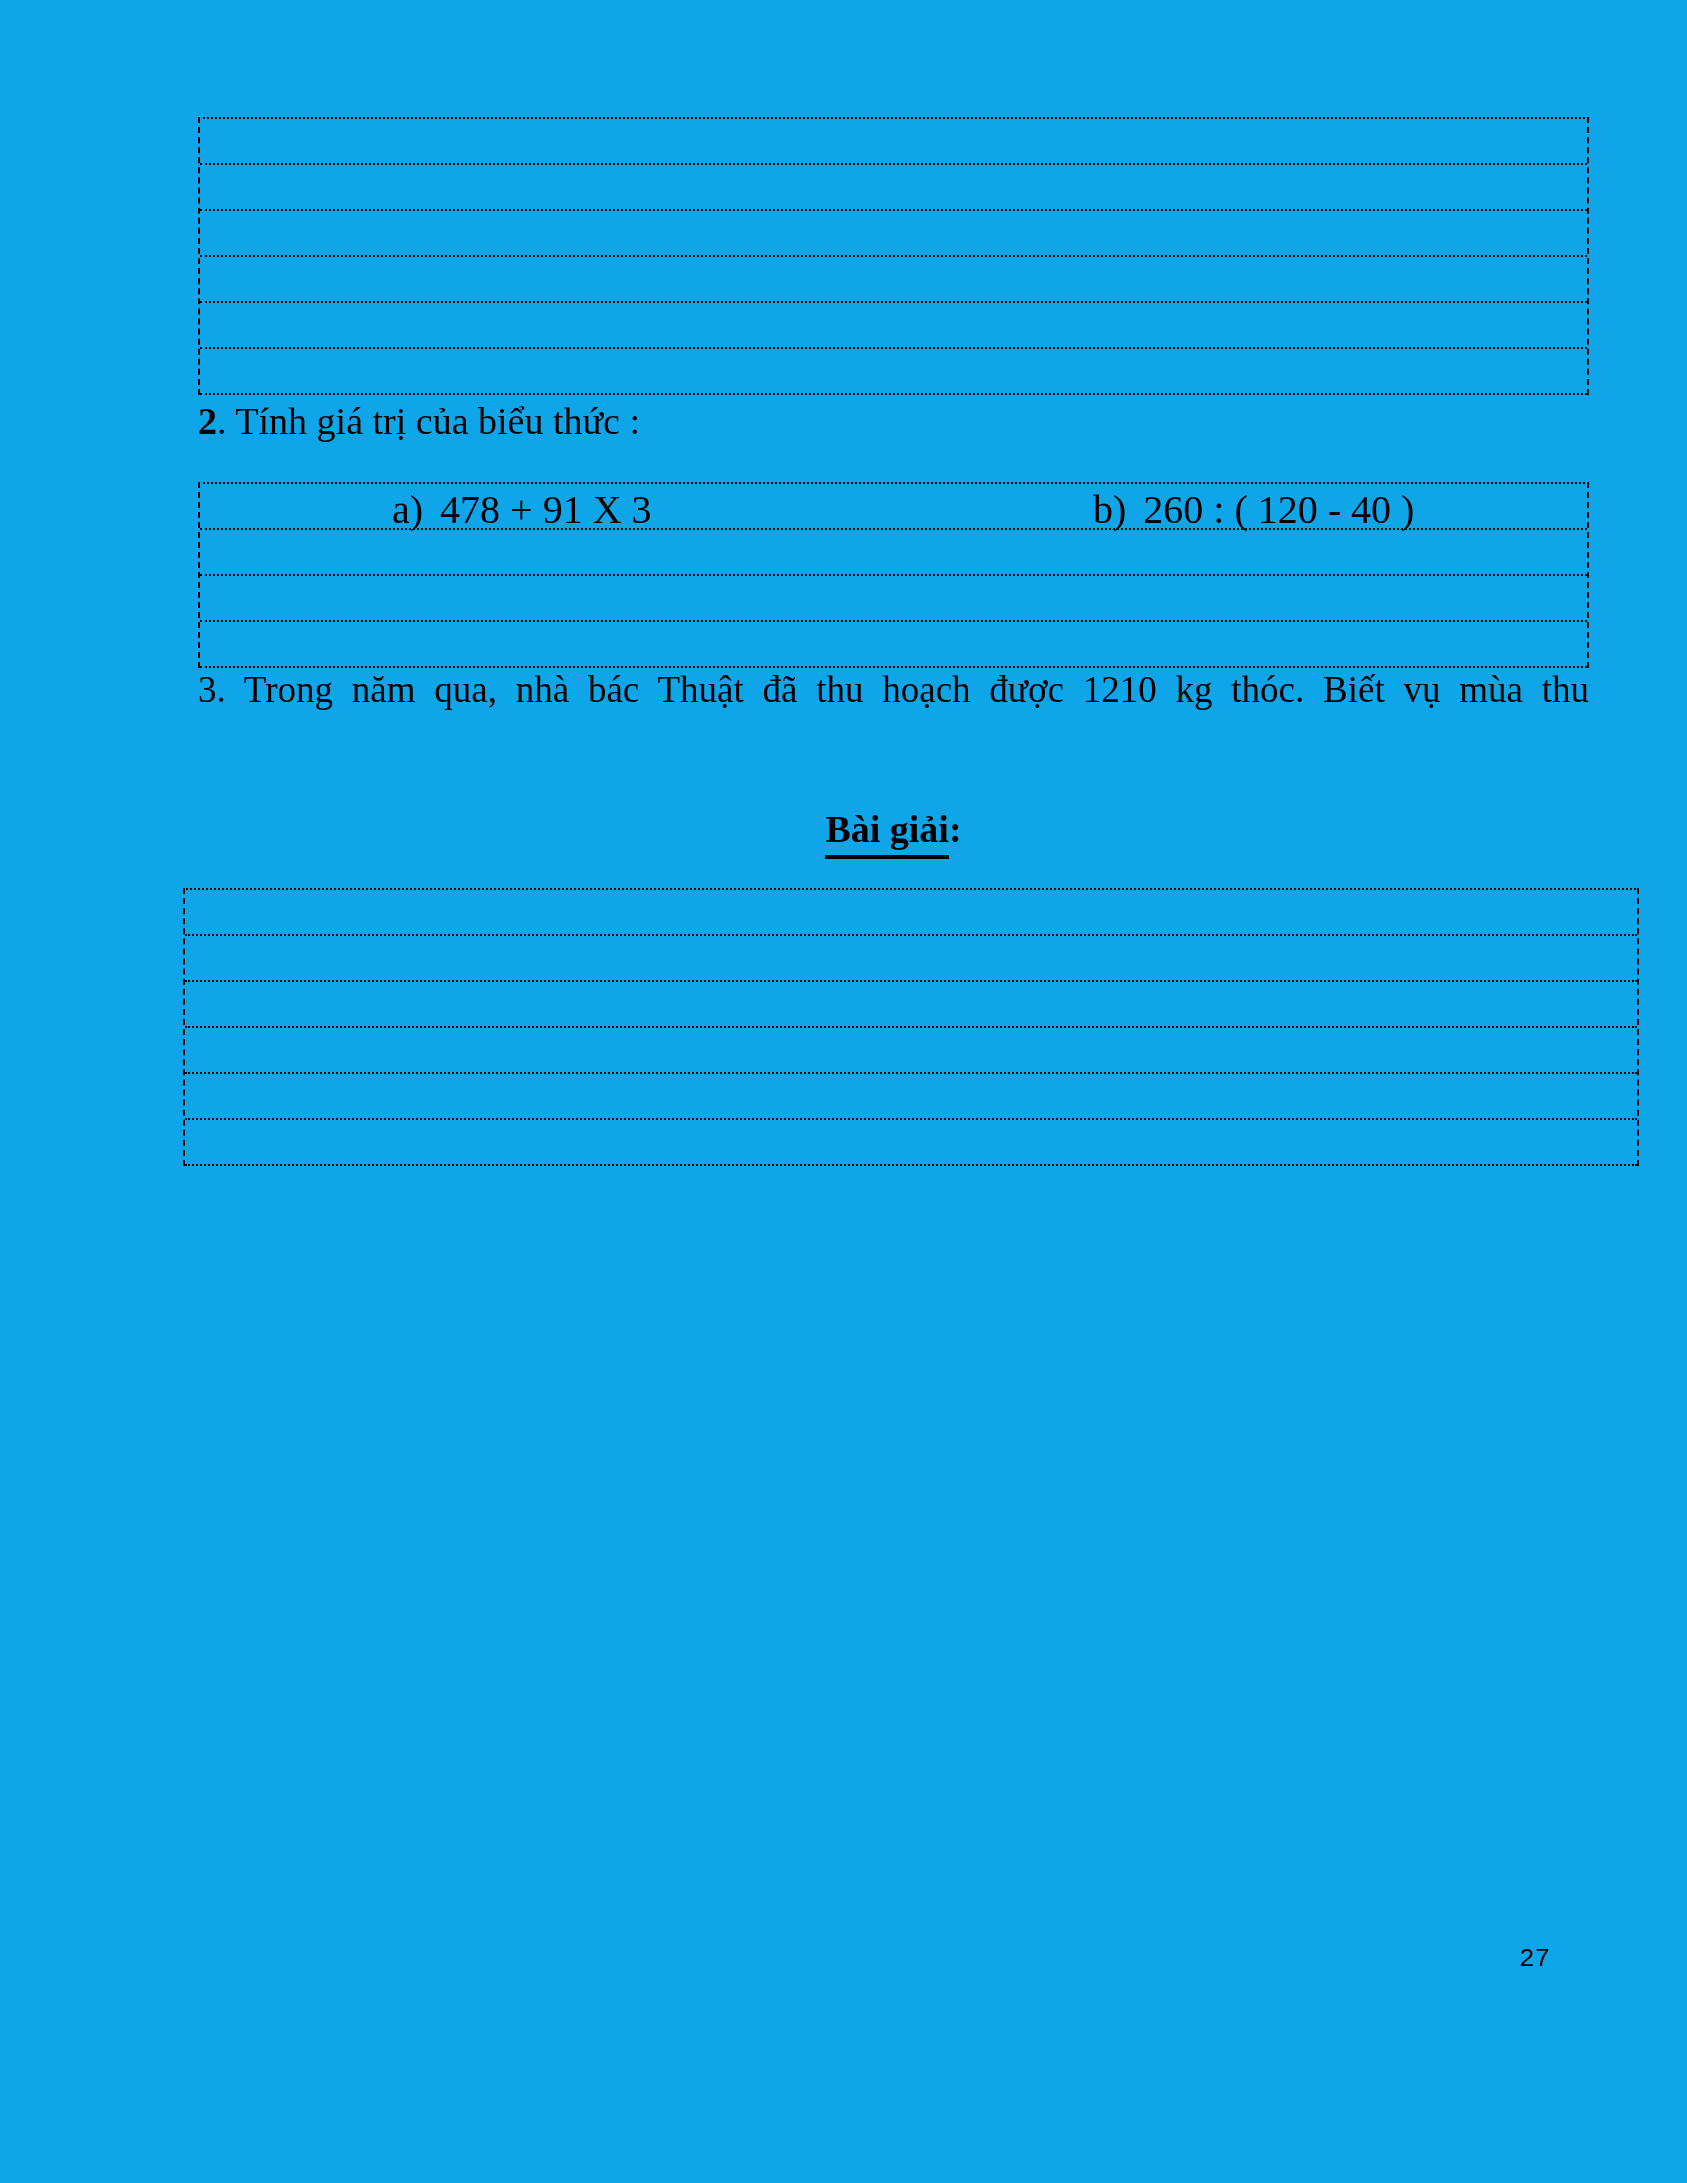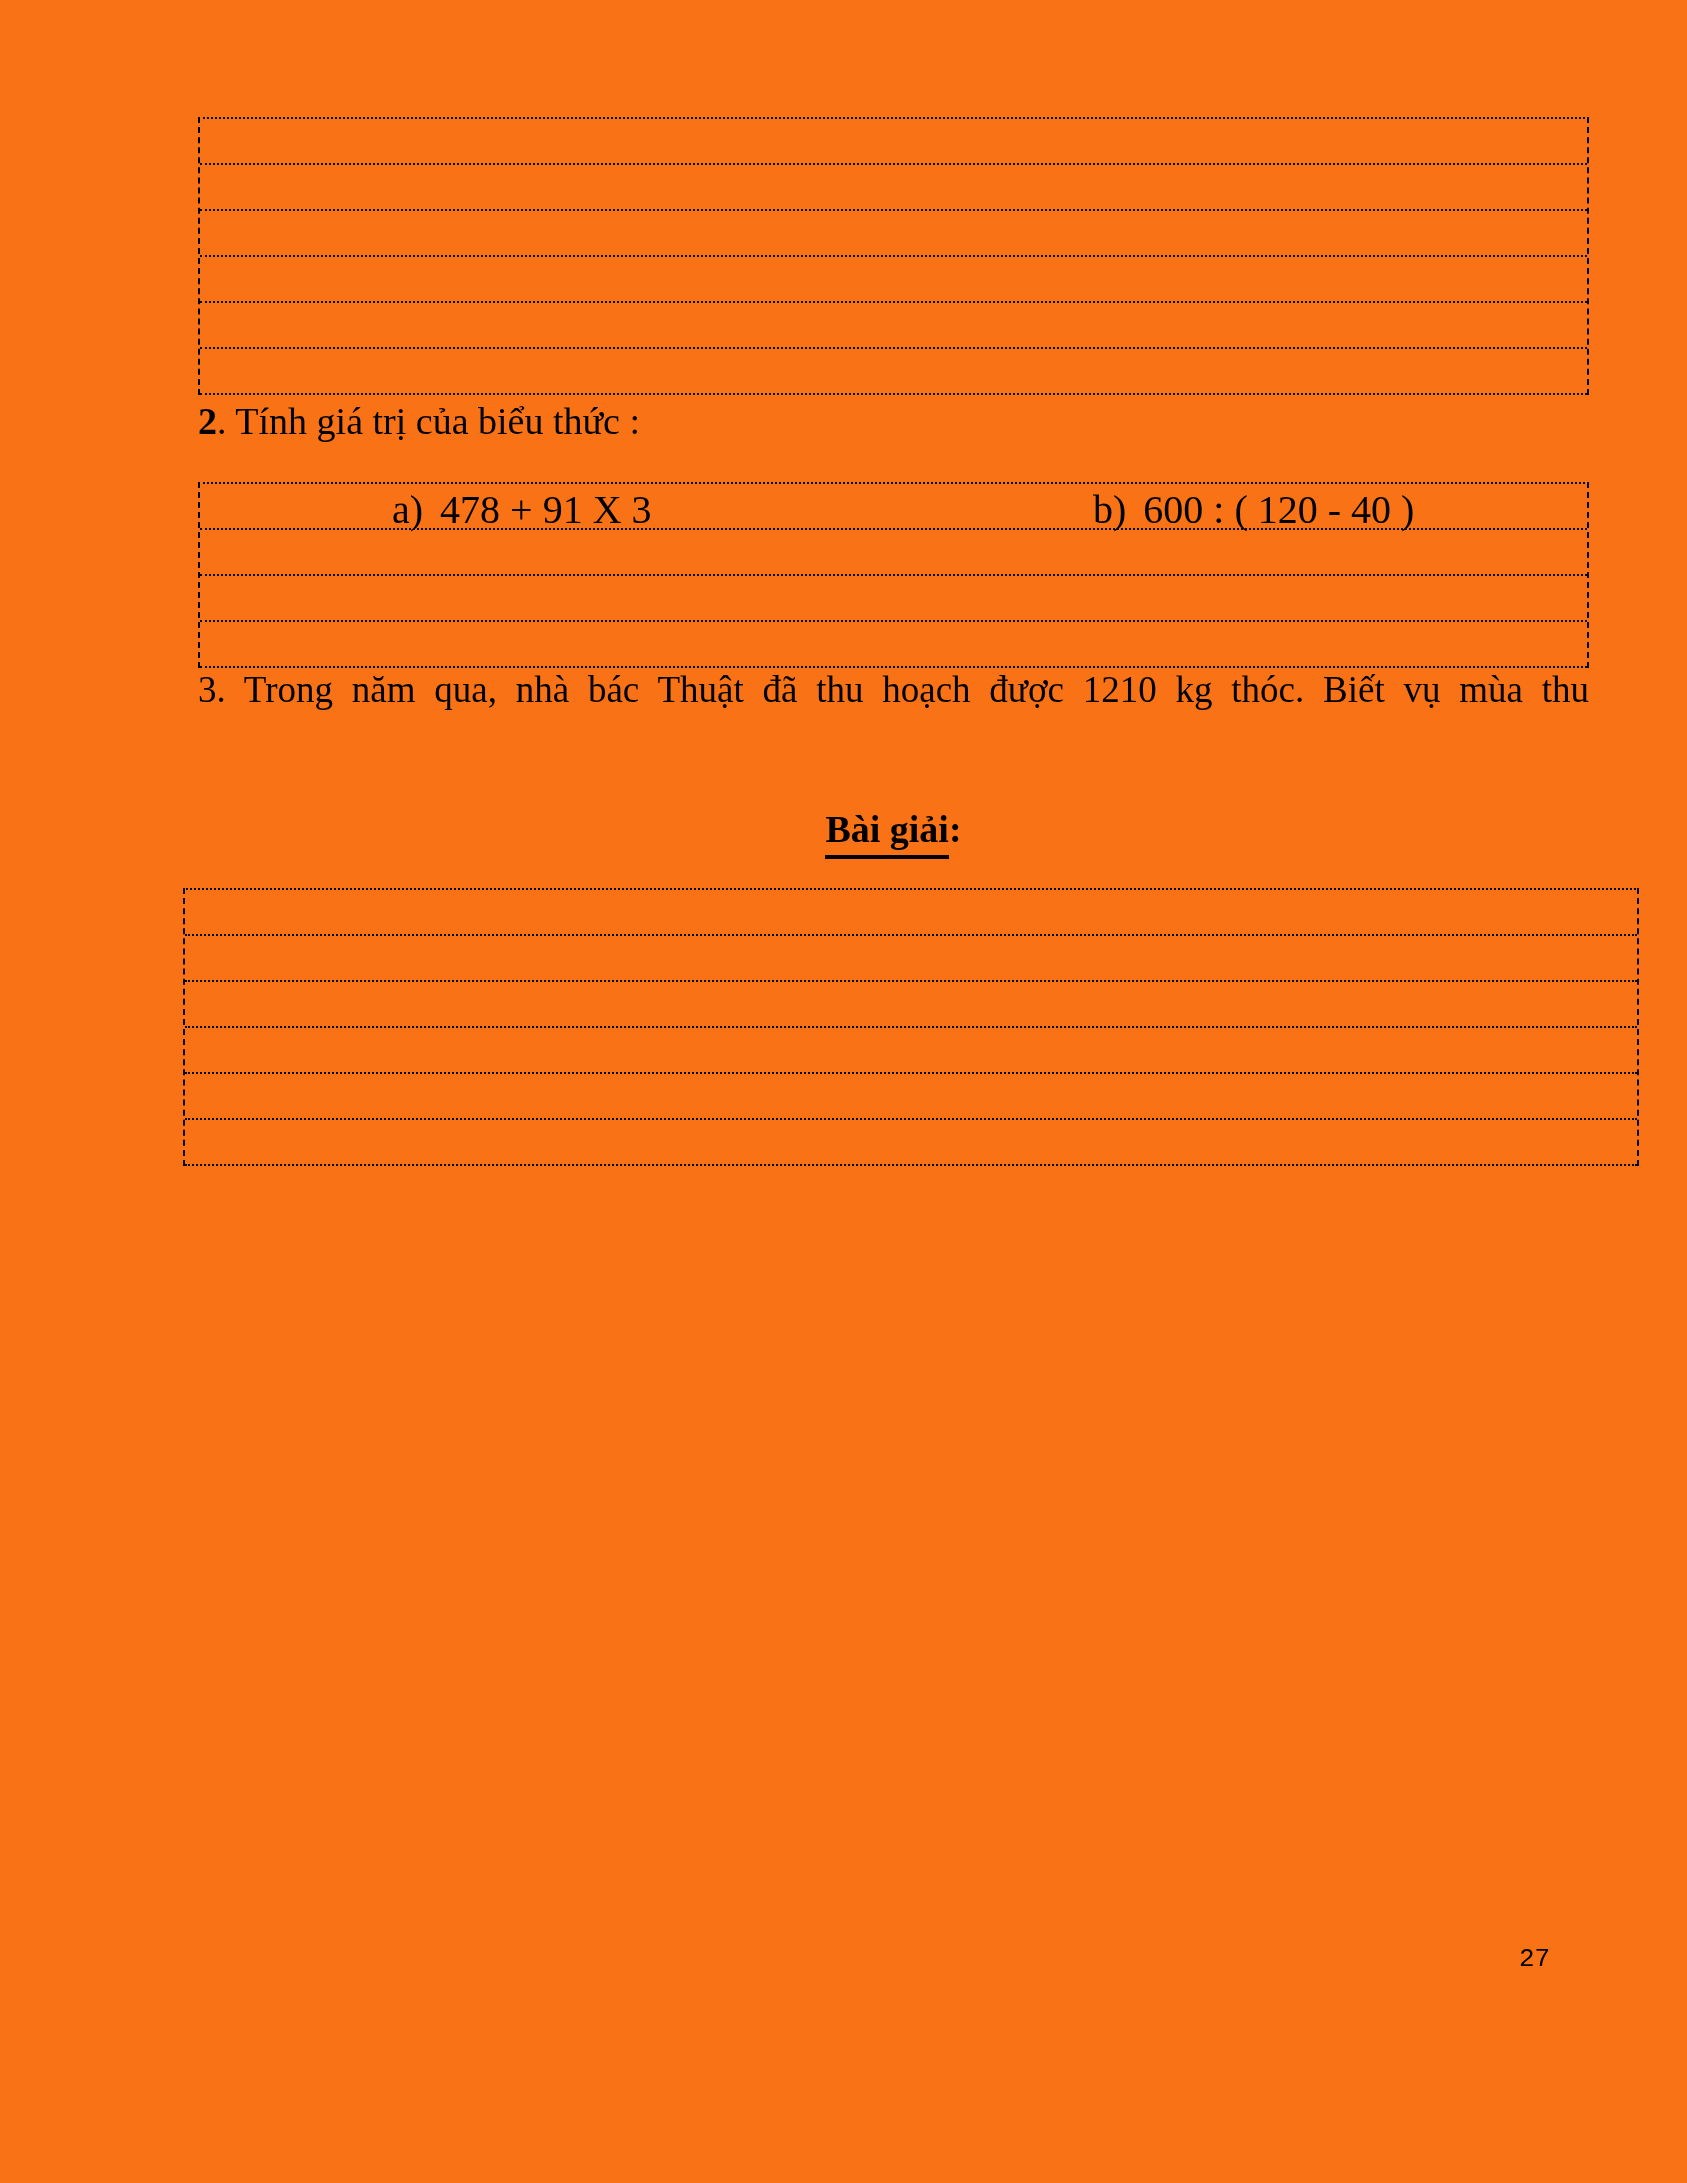--- a/index.html
+++ b/index.html
@@ -1,21 +1,21 @@
 <!DOCTYPE html>
 <html style="font-size:10.6px"><head>
 <meta charset="utf-8">
 <style>
   html, body { margin: 0; padding: 0; background: #888; }
   .page {
     position: relative;
     width: 1687px;
     height: 2183px;
     margin: 0 auto;
-    background: #f97316;
+    background: #0ea5e9;
     color: #000000;
     font-family: "Liberation Serif", serif;
     overflow: hidden;
   }
   
   .box {
     position: absolute;
     box-sizing: border-box;
     border-top: 2px dotted #000;
     border-left: 2px dashed #000;
@@ -99,21 +99,21 @@
   <div class="h2">
     <span class="num">2</span><span>. Tính giá trị của biểu thức :</span>
   </div>
 
   <div class="box box2">
     <div class="row-expr">
       <span class="expr expr-a">
         <span>a)</span><span class="formula">478 + 91 X 3</span>
       </span>
       <span class="expr expr-b">
-        <span>b)</span><span class="formula">600 : ( 120 - 40 )</span>
+        <span>b)</span><span class="formula">260 : ( 120 - 40 )</span>
       </span>
     </div>
   <div class="wline"></div>
       <div class="wline"></div>
       <div class="wline"></div>
     </div>
 
   <div class="para">
     <div class="jline">3. Trong năm qua, nhà bác Thuật đã thu hoạch được 1210 kg thóc. Biết vụ mùa thu</div>
   </div>

